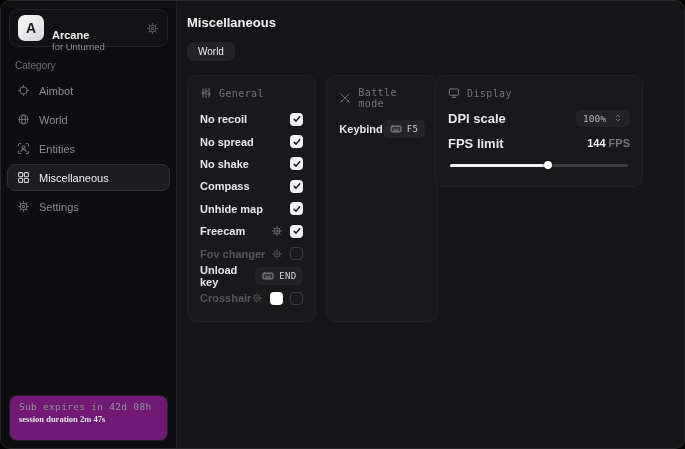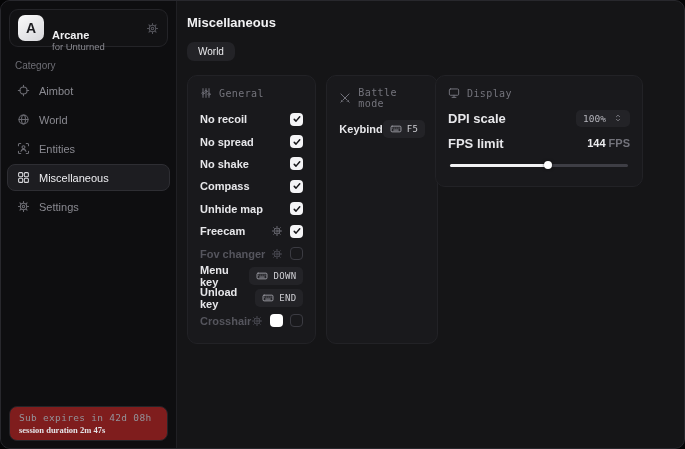--- a/index.html
+++ b/index.html
@@ -41,22 +41,22 @@
     color:#8a8a91; font-size:11px; cursor:default;
   }
   .nav-item .nv-icon { display:flex; color:#6c6c73; }
   .nav-item.selected {
     background:#1d1d21; border-color:#2e2e33; color:#ededf0;
   }
   .nav-item.selected .nv-icon { color:#d8d8dc; }
 
   .status-box {
     position:absolute; left:8px; right:8px; bottom:7px;
-    border:1px solid #242428; border-radius:8px; background:#7f1d1d;
-    padding:5px 9px 5px;
+    border:1px solid #242428; border-radius:8px; background:#701a75;
+    padding:5px 9px 16px;
   }
   .status-line1 { font-family:"DejaVu Sans Mono", monospace; font-size:9.5px; color:#93939a; letter-spacing:.3px; }
   .status-line2 { font-family:Liberation Serif, serif; font-size:8.5px; font-weight:bold; color:#e3e3e7; margin-top:2px; }
 
   
   .main { flex:1; padding:14px 16px 0 10px; position:relative; }
   .page-title { font-size:13px; font-weight:bold; color:#f2f2f4; }
   .chip {
     display:inline-flex; margin-top:12px; padding:4px 11px;
     background:#232327; border-radius:7px;
@@ -300,34 +300,20 @@
                     <svg width="12" height="12" viewBox="0 0 16 16" fill="none" stroke="currentColor" stroke-width="1.3" stroke-linecap="round" stroke-linejoin="round">
                       <circle cx="8" cy="8" r="3.9"></circle>
                       <circle cx="8" cy="8" r="1.5"></circle>
                       <path d="M8 1.8v1.4M8 12.8v1.4M1.8 8h1.4M12.8 8h1.4M3.6 3.6l1 1M11.4 11.4l1 1M12.4 3.6l-1 1M4.6 11.4l-1 1"></path>
                     </svg>
                   </span>
                   <span class="checkbox unchecked"></span>
                 </span>
               </div>
               <div class="row">
-                <span class="row-label">Menu key</span>
-                <span class="row-controls">
-                  <button class="keybind-btn" style="border:none;cursor:default;">
-                    <span class="kb-icon">
-                      <svg width="12" height="12" viewBox="0 0 16 16" fill="none" stroke="currentColor" stroke-width="1.3" stroke-linecap="round" stroke-linejoin="round">
-                        <rect x="1.4" y="4.2" width="13.2" height="7.6" rx="1.4"></rect>
-                        <path d="M3.8 6.8h.01M6.5 6.8h.01M9.2 6.8h.01M11.9 6.8h.01M5 9.4h6"></path>
-                      </svg>
-                    </span>
-                    <span class="kb-text">DOWN</span>
-                  </button>
-                </span>
-              </div>
-              <div class="row">
                 <span class="row-label">Unload key</span>
                 <span class="row-controls">
                   <button class="keybind-btn" style="border:none;cursor:default;">
                     <span class="kb-icon">
                       <svg width="12" height="12" viewBox="0 0 16 16" fill="none" stroke="currentColor" stroke-width="1.3" stroke-linecap="round" stroke-linejoin="round">
                         <rect x="1.4" y="4.2" width="13.2" height="7.6" rx="1.4"></rect>
                         <path d="M3.8 6.8h.01M6.5 6.8h.01M9.2 6.8h.01M11.9 6.8h.01M5 9.4h6"></path>
                       </svg>
                     </span>
                     <span class="kb-text">END</span>

